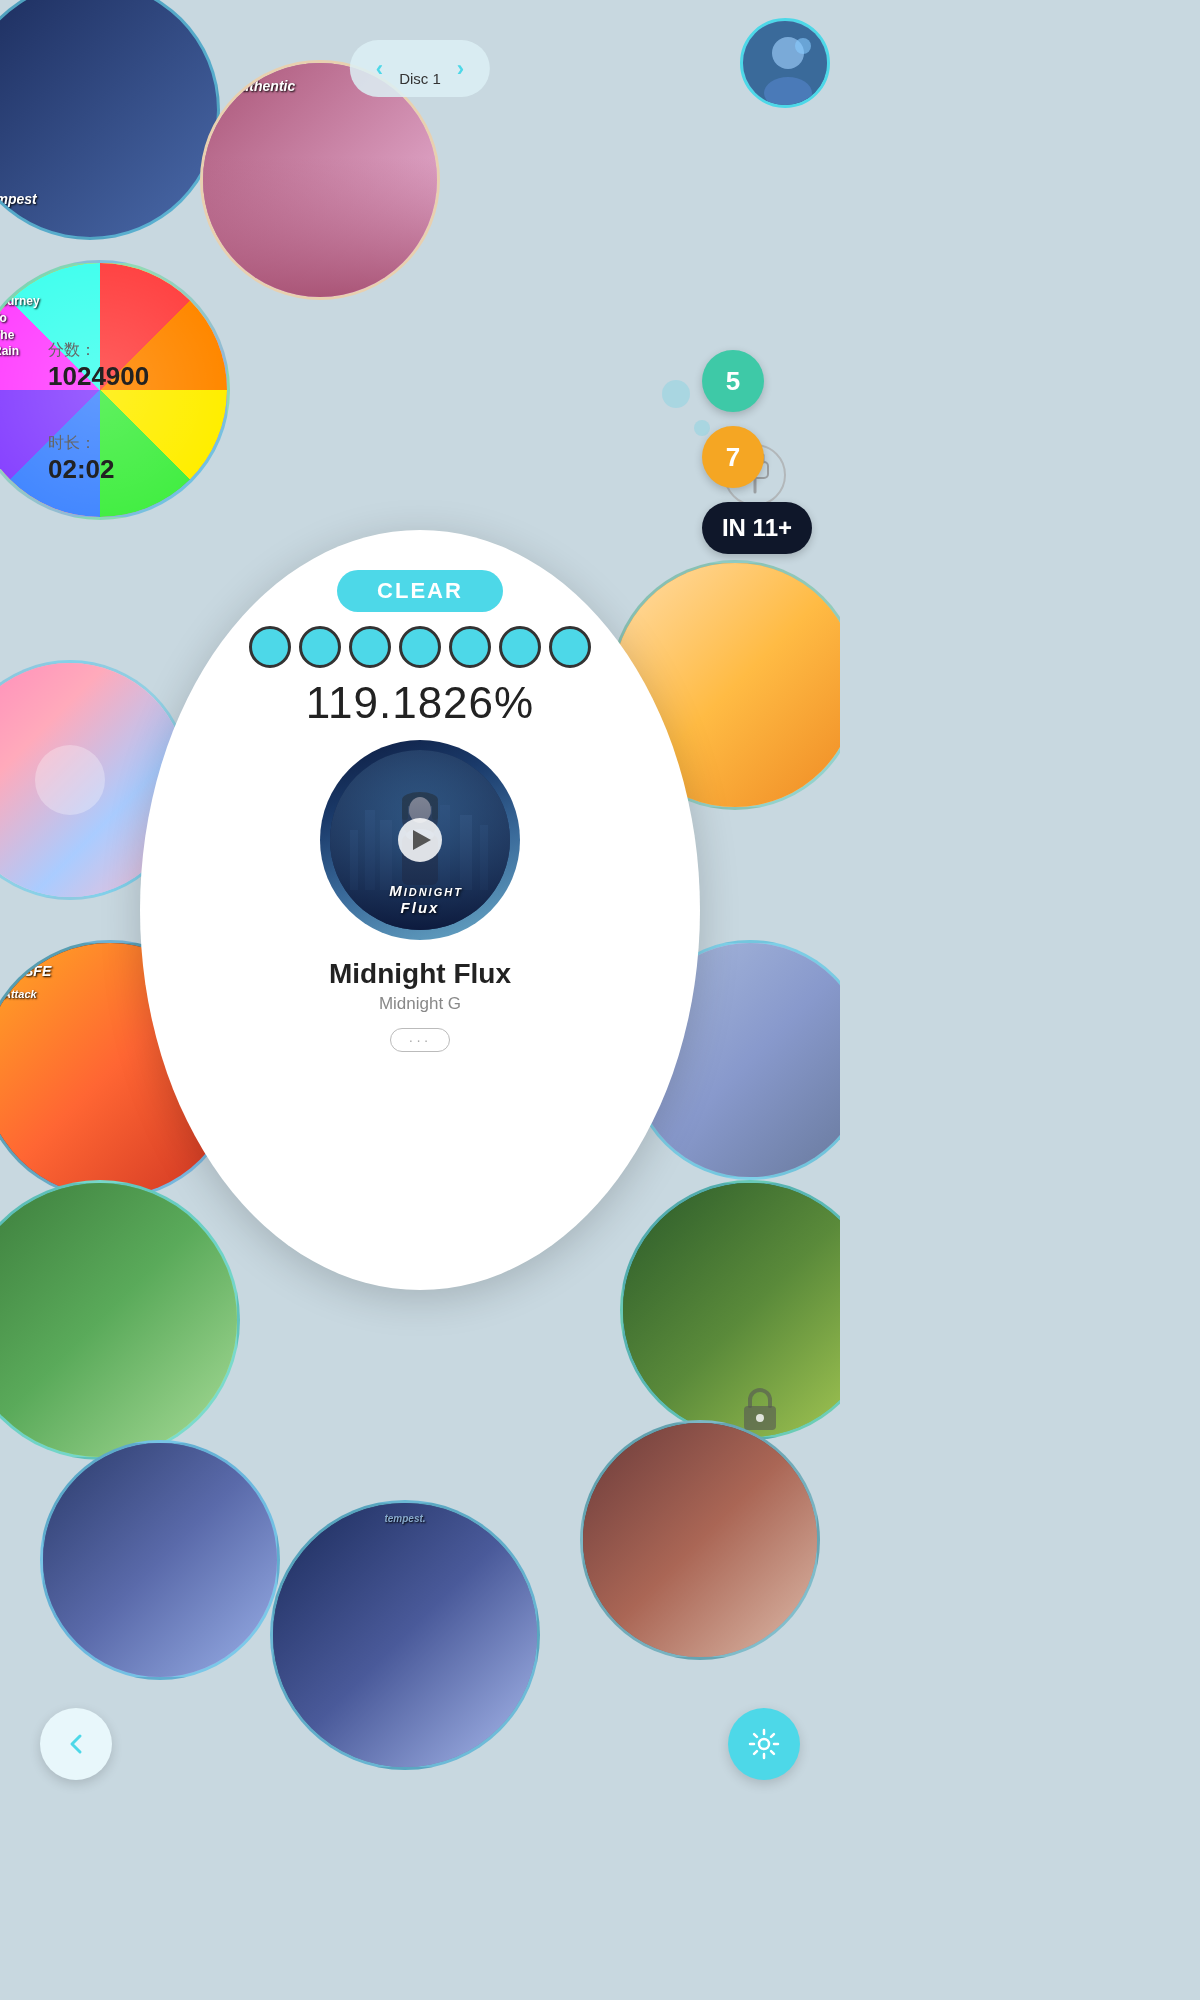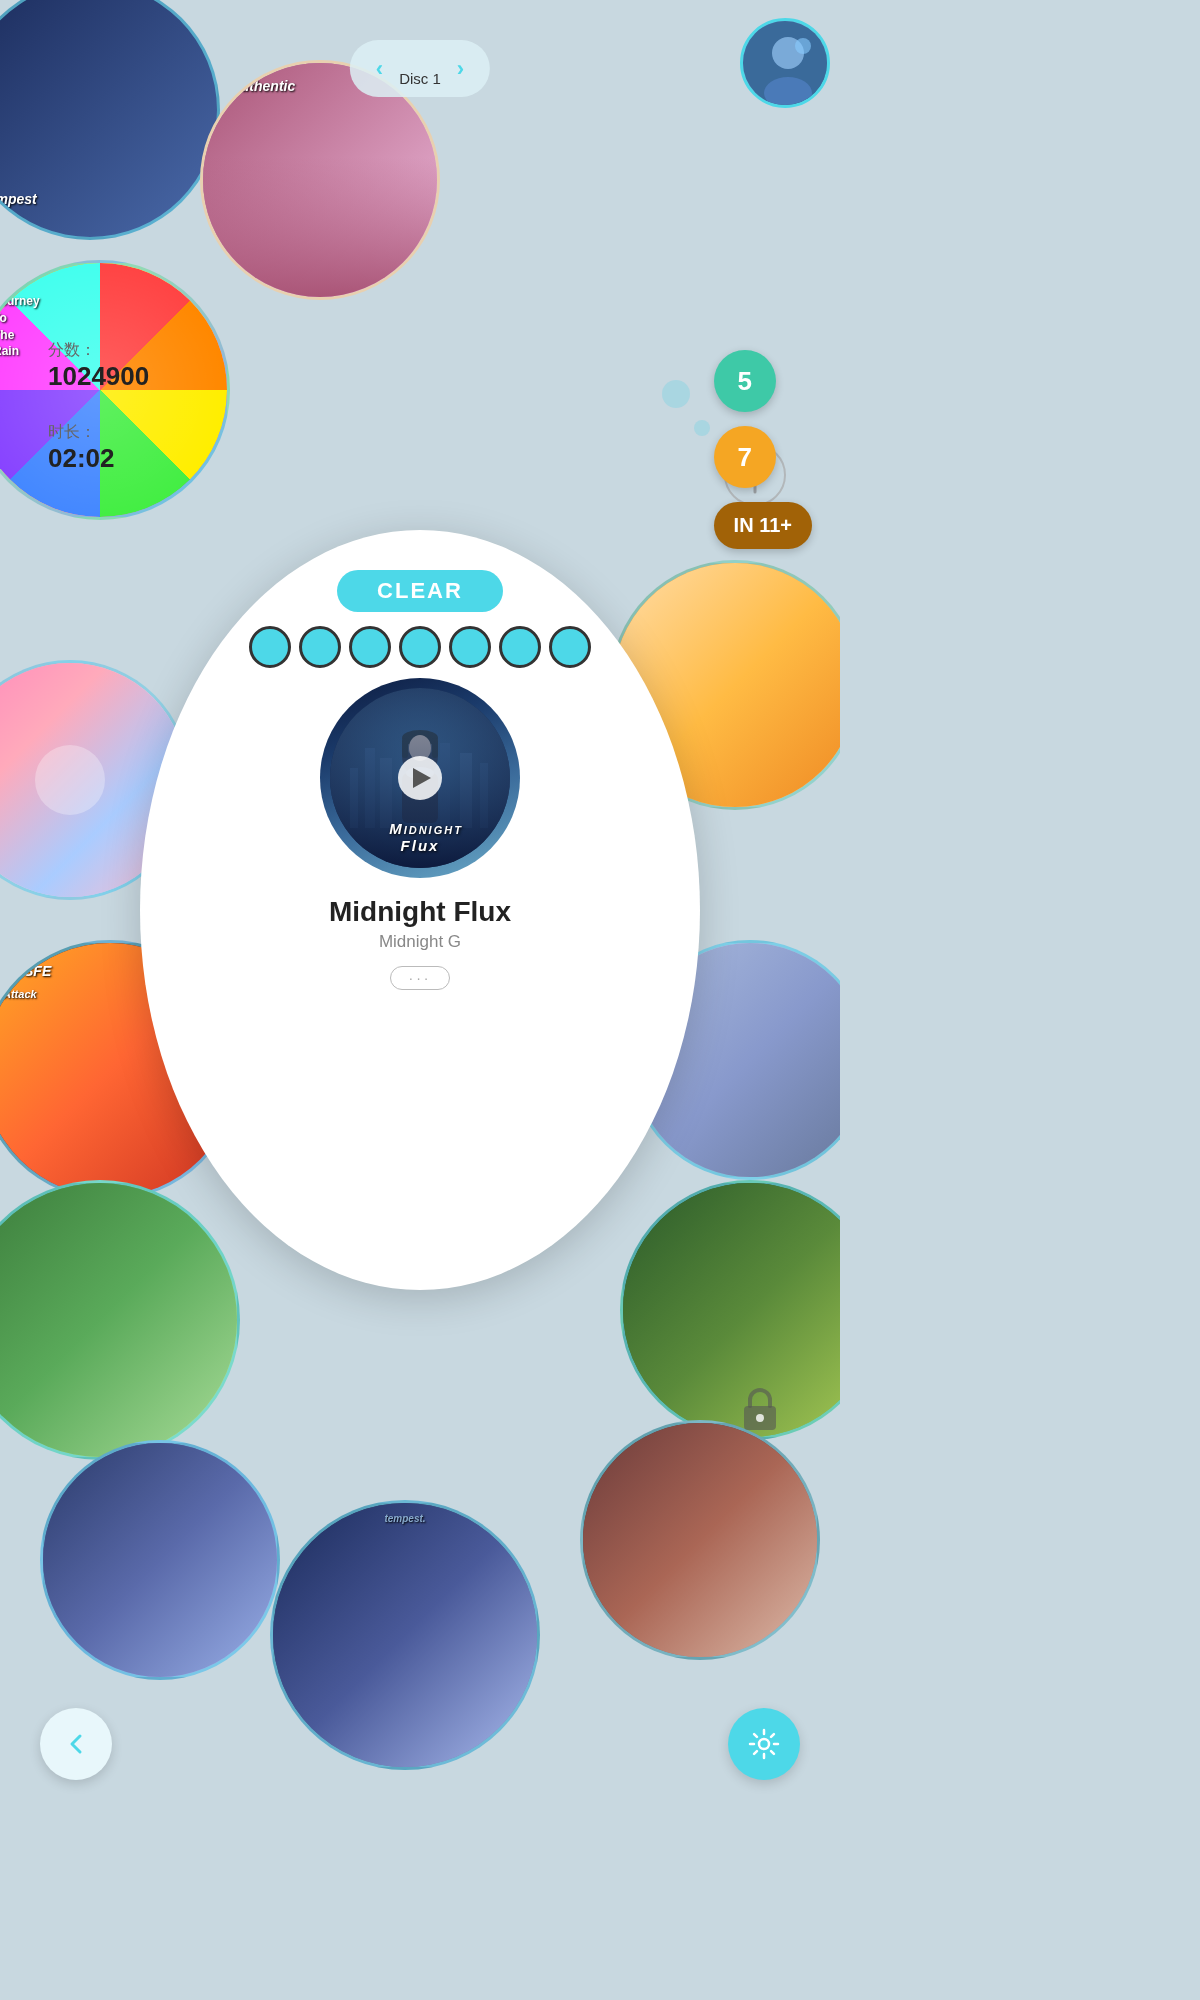--- a/index.html
+++ b/index.html
@@ -149,21 +149,21 @@
       cursor: pointer;
     }
 
     
     .left-info {
       position: absolute;
       left: 48px;
       top: 340px;
       display: flex;
       flex-direction: column;
-      gap: 30px;
+      gap: 41px;
       z-index: 11;
     }
 
     .info-label {
       font-size: 16px;
       color: #666;
     }
 
     .info-value {
       font-size: 26px;
@@ -192,25 +192,25 @@
       font-size: 26px;
       font-weight: bold;
       color: white;
       box-shadow: 0 3px 8px rgba(0,0,0,0.2);
     }
 
     .badge-green { background: #3ec9a7; }
     .badge-orange { background: #f5a623; }
 
     .badge-pill {
-      background: #a16207;
+      background: #0f172a;
       color: white;
       border-radius: 30px;
       padding: 12px 20px;
-      font-size: 20px;
+      font-size: 24px;
       font-weight: bold;
       box-shadow: 0 3px 8px rgba(0,0,0,0.2);
       white-space: nowrap;
     }
 
     
     .nav-header {
       position: absolute;
       top: 40px;
       left: 50%;
@@ -533,20 +533,21 @@
   <div class="dots-row">
     <div class="dot"></div>
     <div class="dot"></div>
     <div class="dot"></div>
     <div class="dot"></div>
     <div class="dot"></div>
     <div class="dot"></div>
     <div class="dot"></div>
   </div>
 
+  <div class="percentage">119.1826%</div>
 
   <div class="album-thumb">
     <div class="album-figure-inner">
 
       <svg width="180" height="180" viewBox="0 0 180 180" xmlns="http://www.w3.org/2000/svg">
         <defs>
           <radialGradient id="bgGrad" cx="50%" cy="50%" r="50%">
             <stop offset="0%" stop-color="#2a5a8a"></stop>
             <stop offset="100%" stop-color="#0d1b3e"></stop>
           </radialGradient>

